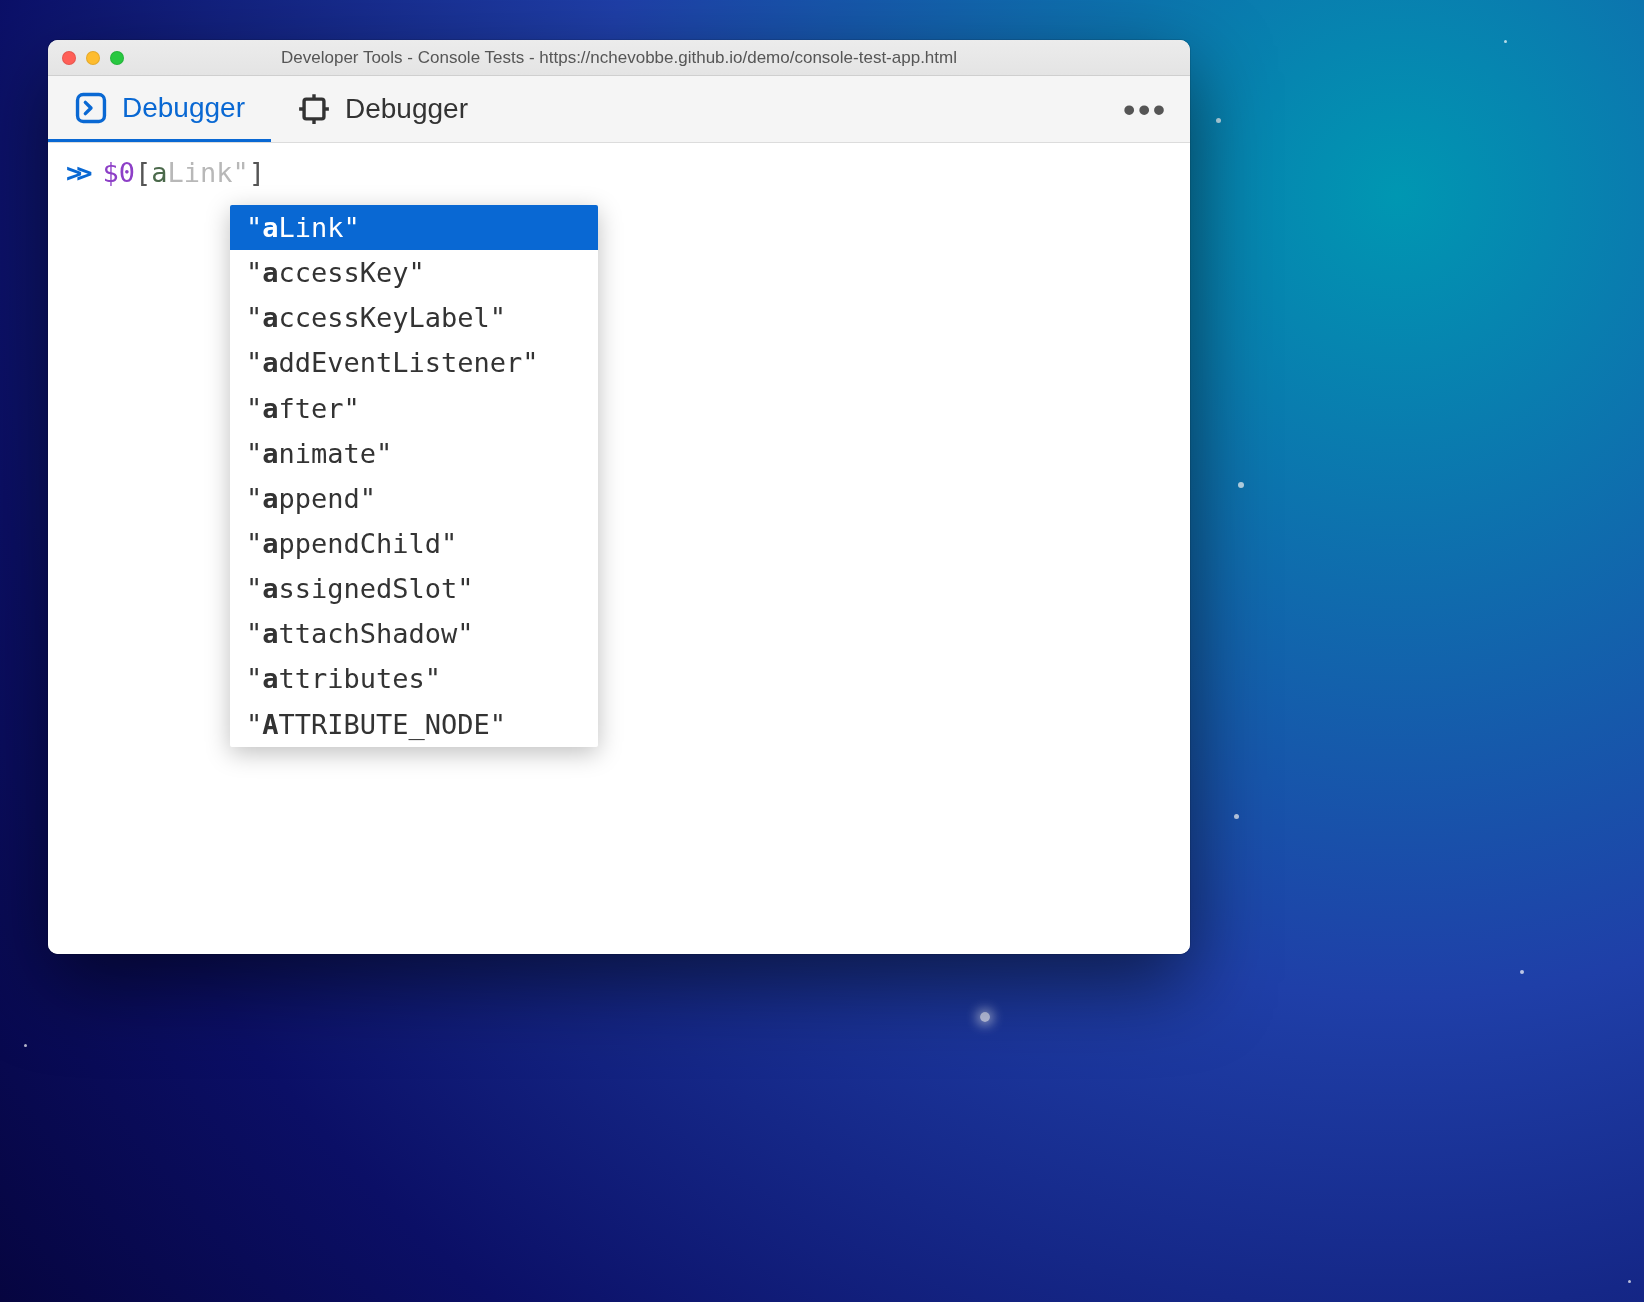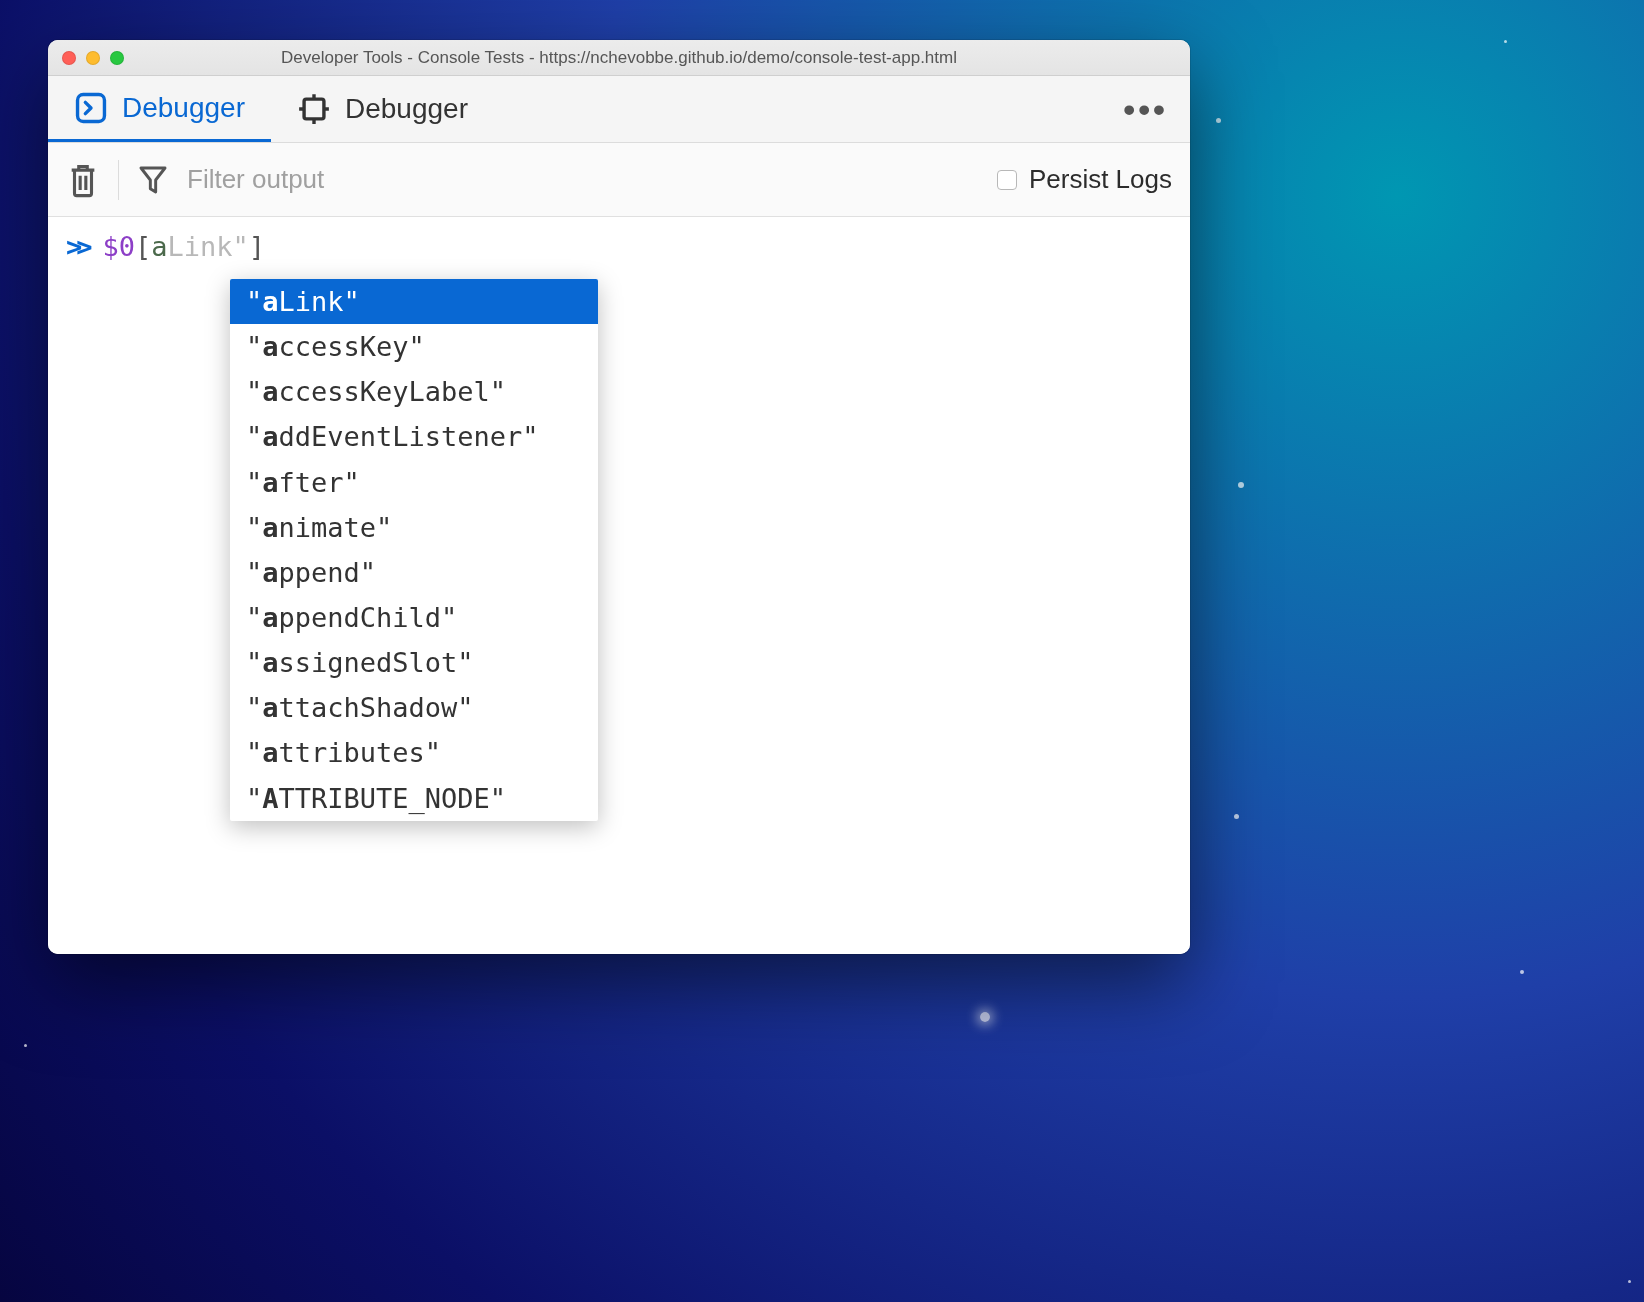--- a/index.html
+++ b/index.html
@@ -213,42 +213,20 @@
           <line x1="19" y1="12" x2="22.5" y2="12"></line>
         </svg>
       </span>
       <span>Debugger</span>
     </div>
 
 
     <div class="more">•••</div>
   </div>
 
-  <div class="toolbar">
-    <span class="icon-btn">
-      <svg width="34" height="38" viewBox="0 0 24 26" fill="none" stroke="#555" stroke-width="2.2">
-        <path d="M4 6 H20"></path>
-        <path d="M9 6 V3.5 H15 V6"></path>
-        <path d="M6 6 V22.5 a1.5 1.5 0 0 0 1.5 1.5 H16.5 a1.5 1.5 0 0 0 1.5 -1.5 V6"></path>
-        <line x1="10" y1="10" x2="10" y2="20"></line>
-        <line x1="14" y1="10" x2="14" y2="20"></line>
-      </svg>
-    </span>
-    <div class="divider"></div>
-    <span class="icon-btn">
-      <svg width="32" height="36" viewBox="0 0 24 26" fill="none" stroke="#555" stroke-width="2.2" stroke-linejoin="round">
-        <polygon points="3,4 21,4 14,13 14,22 10,19.5 10,13"></polygon>
-      </svg>
-    </span>
-    <input class="filter-input" placeholder="Filter output" style="">
-    <div class="persist">
-      <div class="checkbox"></div>
-      <span>Persist Logs</span>
-    </div>
-  </div>
 
   <div class="console-body">
     <div class="prompt-line">
       <span class="prompt-chev">&gt;&gt;</span>
       <span>
         <span class="inp-var">$0</span><span class="inp-punc">[</span><span class="inp-match">a</span><span class="inp-rest">Link"</span><span class="inp-punc">]</span>
       </span>
     </div>
 
     <div class="autocomplete" id="ac">

